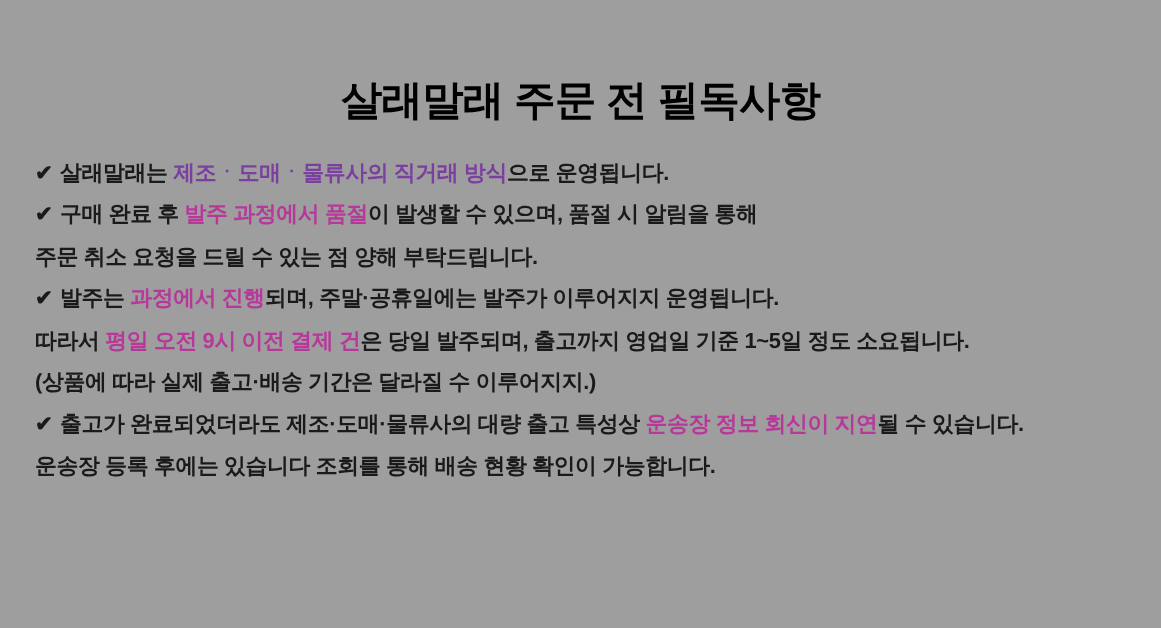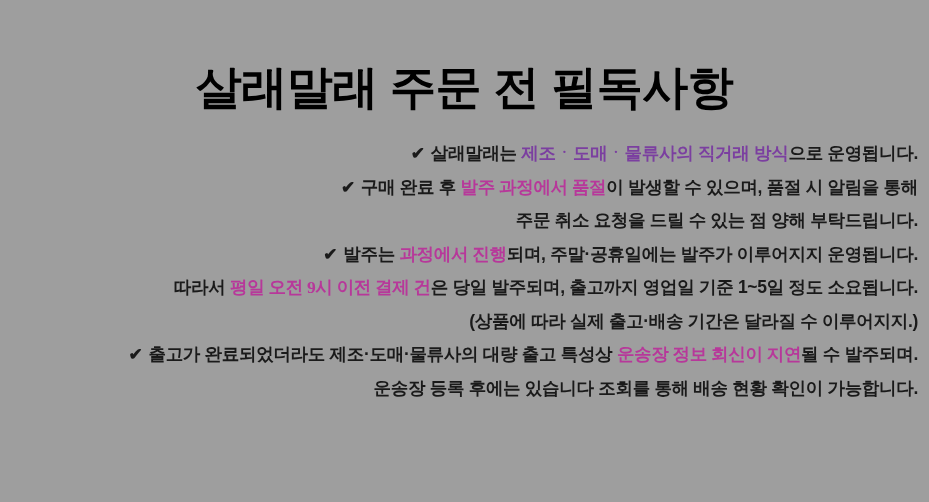--- a/index.html
+++ b/index.html
@@ -15,30 +15,29 @@
   }
   .page {
     position: relative;
     width: 929px;
     height: 502px;
     box-sizing: border-box;
     background: #9e9e9e;
   }
   .title {
     text-align: center;
-    font-size: 46px;
+    font-size: 33px;
     font-weight: bold;
     color: #000000;
     letter-spacing: -0.5px;
     padding-top: 60px;
     line-height: 1.2;
   }
   .body-block {
-    padding: 30px 11px 0 28px;
-    text-align: right;
+    padding: 30px 44px 0 28px;
   }
   .line {
     font-size: 17.5px;
     font-weight: bold;
     color: #1a1a1a;
     line-height: 1.0;
     margin-bottom: 16px;
     white-space: nowrap;
     letter-spacing: -0.3px;
   }
@@ -46,39 +45,38 @@
     font-size: 17px;
     font-weight: bold;
     color: #1a1a1a;
     margin-right: 6px;
   }
   .hl-purple {
     color: #7b3fa0;
   }
   .hl-magenta {
     color: #b7389a;
-    font-family: Liberation Serif, serif;
   }
   .normal-weight {
     font-weight: bold;
   }
 </style>
 </head>
 <body>
 
 <div class="page">
 
   <div class="title">살래말래 주문 전 필독사항</div>
 
   <div class="body-block">
     <div id="lines-container">
         <div class="line"><span class="check">✔</span><span class="normal-weight">살래말래는 </span><span class="hl-purple">제조ㆍ도매ㆍ물류사의 직거래 방식</span><span class="normal-weight">으로 운영됩니다.</span></div>
         <div class="line"><span class="check">✔</span><span class="normal-weight">구매 완료 후 </span><span class="hl-magenta">발주 과정에서 품절</span><span class="normal-weight">이 발생할 수 있으며, 품절 시 알림을 통해</span></div>
         <div class="line"><span class="normal-weight">주문 취소 요청을 드릴 수 있는 점 양해 부탁드립니다.</span></div>
         <div class="line"><span class="check">✔</span><span class="normal-weight">발주는 </span><span class="hl-magenta">과정에서 진행</span><span class="normal-weight">되며, 주말·공휴일에는 발주가 이루어지지 운영됩니다.</span></div>
         <div class="line"><span class="normal-weight">따라서 </span><span class="hl-magenta">평일 오전 9시 이전 결제 건</span><span class="normal-weight">은 당일 발주되며, 출고까지 영업일 기준 1~5일 정도 소요됩니다.</span></div>
         <div class="line"><span class="normal-weight">(상품에 따라 실제 출고·배송 기간은 달라질 수 이루어지지.)</span></div>
-        <div class="line"><span class="check">✔</span><span class="normal-weight">출고가 완료되었더라도 제조·도매·물류사의 대량 출고 특성상 </span><span class="hl-magenta">운송장 정보 회신이 지연</span><span class="normal-weight">될 수 발주되며.</span></div>
+        <div class="line"><span class="check">✔</span><span class="normal-weight">출고가 완료되었더라도 제조·도매·물류사의 대량 출고 특성상 </span><span class="hl-magenta">운송장 정보 회신이 지연</span><span class="normal-weight">될 수 있습니다.</span></div>
         <div class="line"><span class="normal-weight">운송장 등록 후에는 있습니다 조회를 통해 배송 현황 확인이 가능합니다.</span></div>
       </div>
   </div>
 
 </div>
 
 </body></html>

